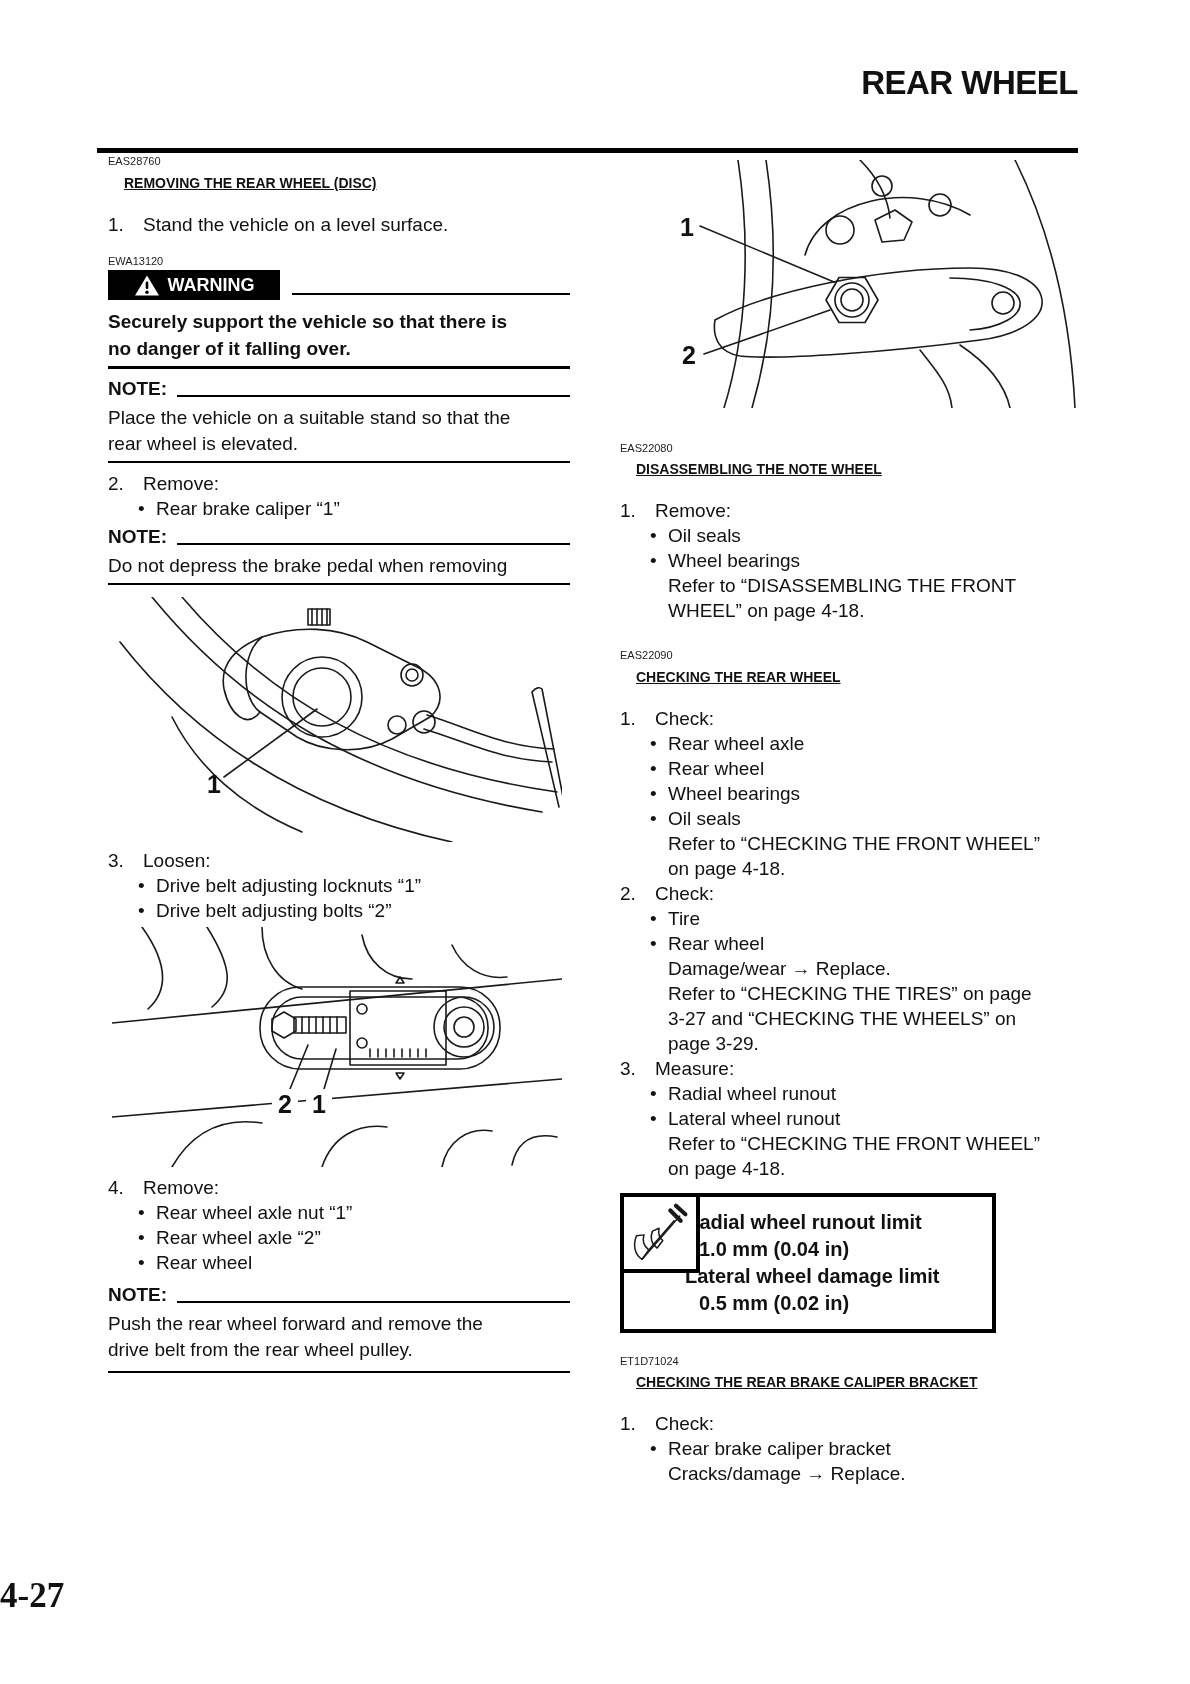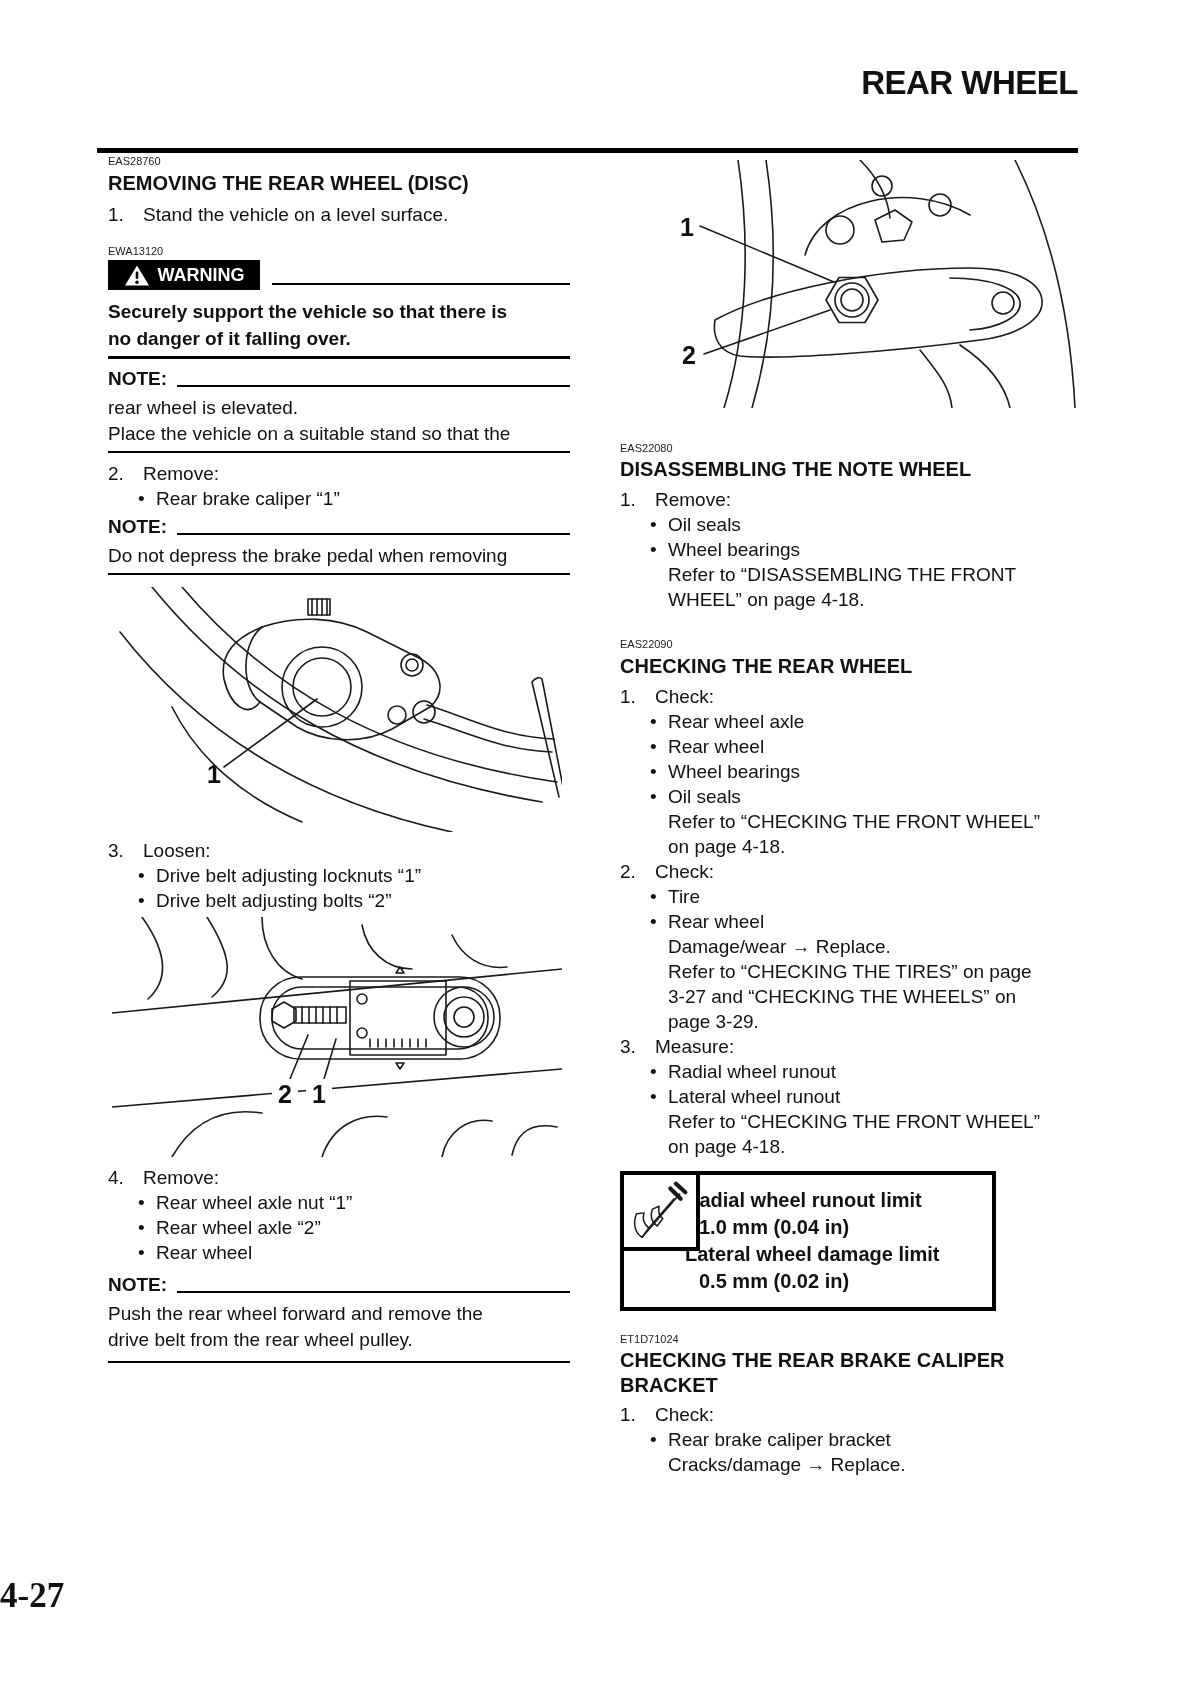--- a/index.html
+++ b/index.html
@@ -4,33 +4,33 @@
 <style>
   html,body{margin:0;padding:0;background:#e8e8e8;}
   .page{position:relative;width:1190px;height:1684px;background:#ffffff;
         font-family:"Liberation Sans",sans-serif;color:#111;overflow:hidden;}
   .title{position:absolute;top:64px;right:112px;font-size:33px;font-weight:bold;letter-spacing:-.5px;}
   .hrule{position:absolute;left:97px;top:148px;width:981px;height:5px;background:#000;}
   .col{position:absolute;}
   #leftcol{left:108px;top:155px;width:462px;}
   #rightcol{left:620px;top:160px;width:458px;}
   .code{font-size:11px;line-height:13px;color:#222;}
-  .sec{font-size:20px;line-height:25px;font-weight:bold;margin:0;}
+  .sec{font-size:14px;line-height:25px;font-weight:bold;margin:16px;text-decoration:underline;}
   .row{display:flex;font-size:19px;line-height:25px;}
   .row .n{flex:none;width:35px;}
   .row.b{padding-left:30px;}
   .row .bd{flex:none;width:18px;}
   .row.c{padding-left:48px;}
   .plist .row{line-height:26px;}
   .plist.bold .row{font-weight:bold;line-height:27px;}
   .notehead{display:flex;}
   .notelabel{font-size:19px;font-weight:bold;line-height:24px;flex:none;}
   .noteline{flex:1;border-bottom:2px solid #000;margin:0 0 4px 10px;}
   .warnbar{display:flex;height:30px;}
-  .warnbox{width:152px;background:#000;color:#fff;display:flex;align-items:center;
+  .warnbox{width:172px;background:#000;color:#fff;display:flex;align-items:center;
            justify-content:center;gap:8px;font-weight:bold;font-size:18px;flex:none;}
   .warnline{flex:1;border-bottom:2px solid #000;margin:0 0 5px 12px;}
   .rule2{height:2px;background:#000;}
   .rule3{height:3px;background:#000;}
   svg.fig{display:block;}
   .specbox{position:relative;width:376px;border:4px solid #000;box-sizing:border-box;
            padding:12px 8px 12px 61px;}
   .specicon{position:absolute;left:-4px;top:-4px;width:80px;height:80px;border:4px solid #000;
             box-sizing:border-box;background:#fff;display:flex;align-items:center;justify-content:center;}
   .sl{font-size:20px;font-weight:bold;line-height:27px;}
@@ -83,24 +83,24 @@
         </div>
       </div>
     <div class="rule3" style="margin-top:4px"></div>
 
     <div class="notehead" style="margin-top:8px">
       <span class="notelabel">NOTE:</span>
       <div class="noteline"></div>
     </div>
     <div class="plist" style="margin-top:4px">
         <div class="row p">
+          <span class="t">Place the vehicle on a suitable stand so that the</span>
+        </div>
+        <div class="row p">
           <span class="t">rear wheel is elevated.</span>
-        </div>
-        <div class="row p">
-          <span class="t">Place the vehicle on a suitable stand so that the</span>
         </div>
       </div>
     <div class="rule2" style="margin-top:4px"></div>
 
     <div style="margin-top:8px">
         <div class="row num">
           <span class="n">2.</span>
           <span class="t">Remove:</span>
         </div>
         <div class="row b">

